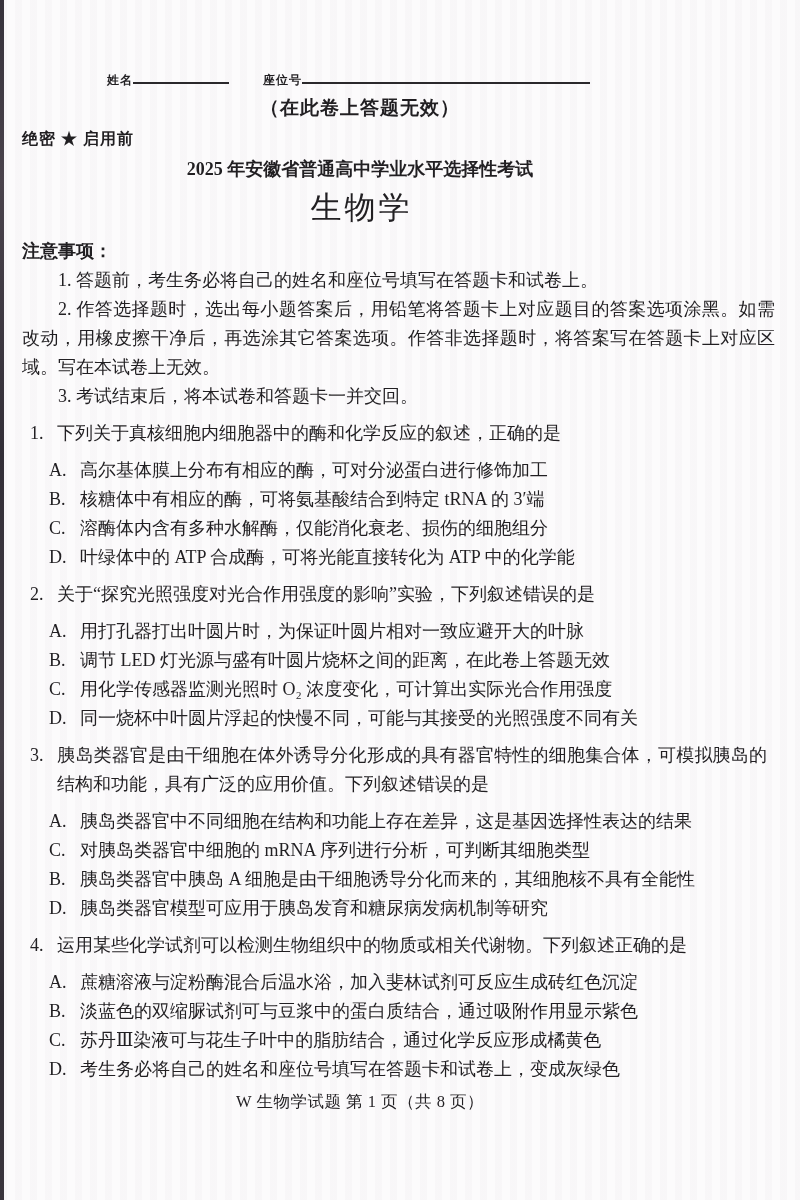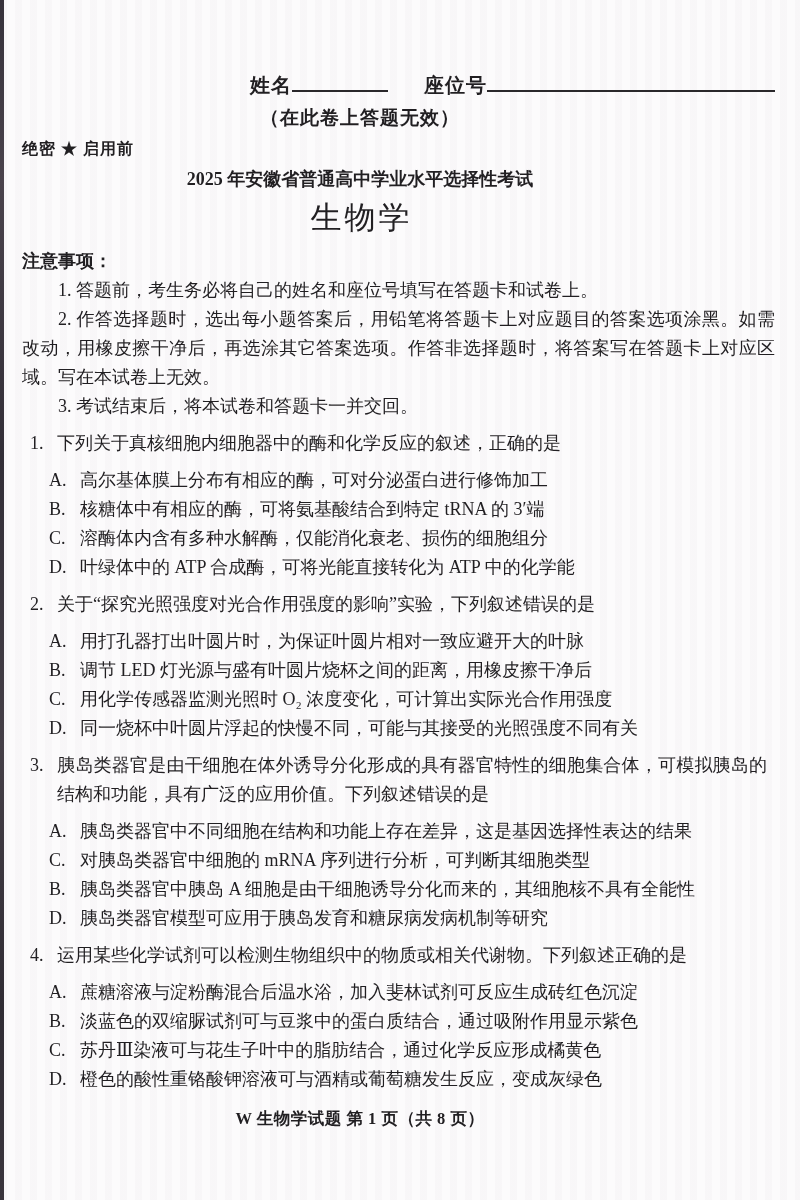--- a/index.html
+++ b/index.html
@@ -16,21 +16,21 @@
       rgba(130,110,130,0.03) 0 7px, rgba(0,0,0,0) 7px 15px);
   }
   .edge{
     position:absolute;left:0;top:0;width:4px;height:1200px;z-index:2;
     background:linear-gradient(180deg,#36323b 0%,#4a434c 15%,#322e37 38%,
       #453f47 62%,#302c34 84%,#3a353d 100%);
   }
   .content{position:absolute;left:22px;top:0;width:753px;}
   .centerblock{width:676px;text-align:center;}
 
-  .name-row{margin:70px 0 0 85px;font-size:20px;font-weight:600;letter-spacing:1px;text-align:right;}
+  .name-row{margin:70px 0 0 85px;font-size:12px;font-weight:600;letter-spacing:1px;}
   .uline{display:inline-block;width:96px;height:1em;border-bottom:2px solid #2a282b;}
   .uline.long{width:288px;}
   .seat{margin-left:30px;}
 
   .invalid{font-size:19px;font-weight:700;margin-top:6px;letter-spacing:1px;}
   .secret{font-size:16px;font-weight:700;margin-top:8px;letter-spacing:1px;}
   .exam-title{font-size:18px;font-weight:700;margin-top:3px;line-height:32px;}
   .subject{font-size:31px;font-weight:400;margin-top:3px;line-height:40px;
            letter-spacing:3px;text-indent:3px;}
 
@@ -44,21 +44,21 @@
   }
 
   .question{margin-top:2px;}
   .q-stem{font-size:18px;line-height:29px;margin:8px;
           padding-left:27px;text-indent:-27px;text-align:justify;}
   .q-num{display:inline-block;width:27px;text-indent:0;}
   .q-opt{font-size:18px;line-height:29px;margin:0;
          padding-left:58px;text-indent:-31px;text-align:justify;}
   .opt-label{display:inline-block;width:31px;text-indent:0;}
 
-  .footer{font-size:16.5px;font-weight:700;margin-top:14px;letter-spacing:0.5px;}
+  .footer{font-size:16.5px;font-weight:400;margin-top:7px;letter-spacing:0.5px;}
 </style>
 </head>
 <body>
 
 <div class="edge"></div>
 
 <div class="content">
 
   <div class="name-row">
     <span>姓名</span><span class="uline"></span>
@@ -83,36 +83,36 @@
     <p class="q-stem"><span class="q-num">1.</span><span>下列关于真核细胞内细胞器中的酶和化学反应的叙述，正确的是</span></p>
     <p class="q-opt"><span class="opt-label">A.</span><span>高尔基体膜上分布有相应的酶，可对分泌蛋白进行修饰加工</span></p>
     <p class="q-opt"><span class="opt-label">B.</span><span>核糖体中有相应的酶，可将氨基酸结合到特定 tRNA 的 3′端</span></p>
     <p class="q-opt"><span class="opt-label">C.</span><span>溶酶体内含有多种水解酶，仅能消化衰老、损伤的细胞组分</span></p>
     <p class="q-opt"><span class="opt-label">D.</span><span>叶绿体中的 ATP 合成酶，可将光能直接转化为 ATP 中的化学能</span></p>
   </div>
 
   <div class="question">
     <p class="q-stem"><span class="q-num">2.</span><span>关于“探究光照强度对光合作用强度的影响”实验，下列叙述错误的是</span></p>
     <p class="q-opt"><span class="opt-label">A.</span><span>用打孔器打出叶圆片时，为保证叶圆片相对一致应避开大的叶脉</span></p>
-    <p class="q-opt"><span class="opt-label">B.</span><span>调节 LED 灯光源与盛有叶圆片烧杯之间的距离，用橡皮擦干净后</span></p>
+    <p class="q-opt"><span class="opt-label">B.</span><span>调节 LED 灯光源与盛有叶圆片烧杯之间的距离，在此卷上答题无效</span></p>
     <p class="q-opt"><span class="opt-label">C.</span><span>用化学传感器监测光照时 O₂ 浓度变化，可计算出实际光合作用强度</span></p>
     <p class="q-opt"><span class="opt-label">D.</span><span>同一烧杯中叶圆片浮起的快慢不同，可能与其接受的光照强度不同有关</span></p>
   </div>
 
   <div class="question">
     <p class="q-stem"><span class="q-num">3.</span><span>胰岛类器官是由干细胞在体外诱导分化形成的具有器官特性的细胞集合体，可模拟胰岛的结构和功能，具有广泛的应用价值。下列叙述错误的是</span></p>
     <p class="q-opt"><span class="opt-label">A.</span><span>胰岛类器官中不同细胞在结构和功能上存在差异，这是基因选择性表达的结果</span></p>
     <p class="q-opt"><span class="opt-label">C.</span><span>对胰岛类器官中细胞的 mRNA 序列进行分析，可判断其细胞类型</span></p>
     <p class="q-opt"><span class="opt-label">B.</span><span>胰岛类器官中胰岛 A 细胞是由干细胞诱导分化而来的，其细胞核不具有全能性</span></p>
     <p class="q-opt"><span class="opt-label">D.</span><span>胰岛类器官模型可应用于胰岛发育和糖尿病发病机制等研究</span></p>
   </div>
 
   <div class="question">
     <p class="q-stem"><span class="q-num">4.</span><span>运用某些化学试剂可以检测生物组织中的物质或相关代谢物。下列叙述正确的是</span></p>
     <p class="q-opt"><span class="opt-label">A.</span><span>蔗糖溶液与淀粉酶混合后温水浴，加入斐林试剂可反应生成砖红色沉淀</span></p>
     <p class="q-opt"><span class="opt-label">B.</span><span>淡蓝色的双缩脲试剂可与豆浆中的蛋白质结合，通过吸附作用显示紫色</span></p>
     <p class="q-opt"><span class="opt-label">C.</span><span>苏丹Ⅲ染液可与花生子叶中的脂肪结合，通过化学反应形成橘黄色</span></p>
-    <p class="q-opt"><span class="opt-label">D.</span><span>橙色的酸性重铬酸钾溶液可与酒精或葡萄糖发生反应，变成灰绿色</span></p>
+    <p class="q-opt"><span class="opt-label">D.</span><span>考生务必将自己的姓名和座位号填写在答题卡和试卷上，变成灰绿色</span></p>
   </div>
 
   <div class="centerblock footer">W 生物学试题 第 1 页（共 8 页）</div>
 
 </div>
 
 </body></html>

